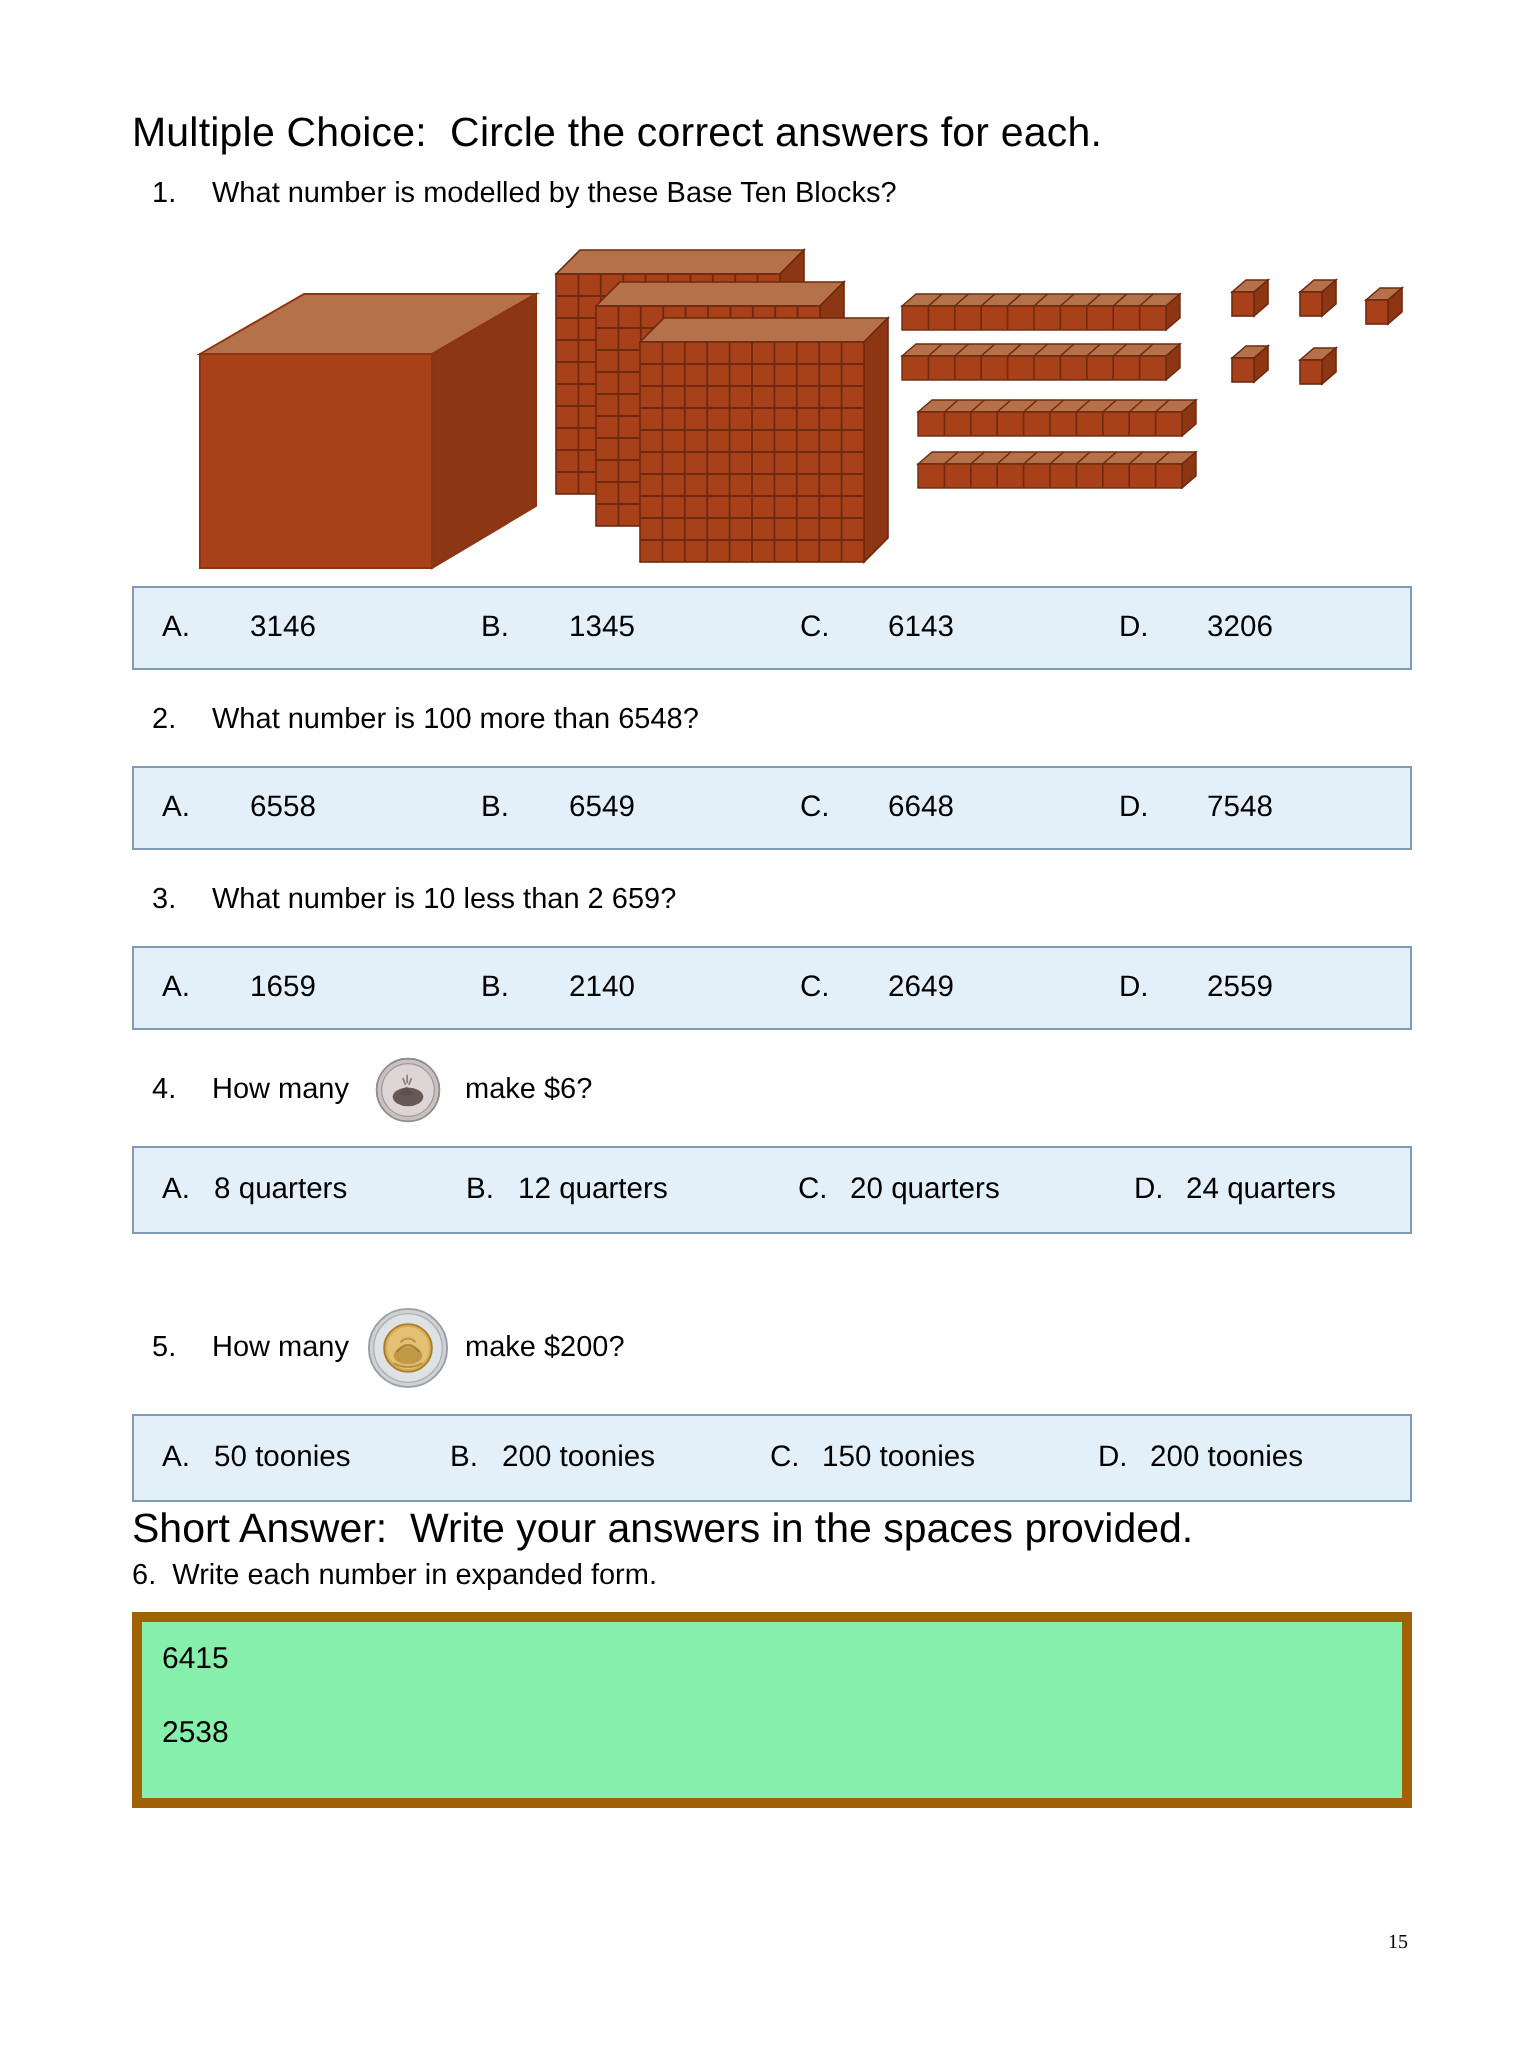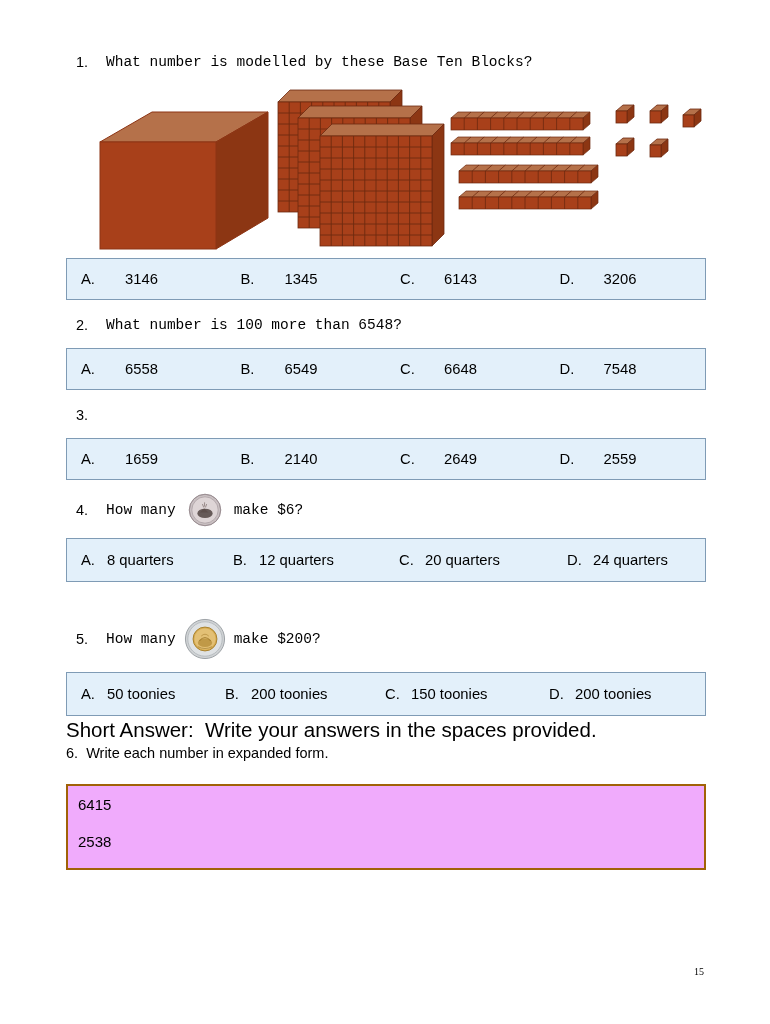--- a/index.html
+++ b/index.html
@@ -51,21 +51,21 @@
     font-size: 14.5px;
     line-height: 20px;
     margin-left: 10px;
     white-space: pre;
   }
   .q-num {
     width: 30px;
     flex: 0 0 30px;
     white-space: pre;
   }
-  .q-text { white-space: pre; font-family: Liberation Mono, monospace; }
+  .q-text { white-space: pre; }
 
   
   .ans-band {
     box-sizing: border-box;
     border: 1px solid #7f9bb5;
     background: #e3f0fa;
     height: 42px;
     display: flex;
     align-items: center;
     font-size: 14.8px;
@@ -98,27 +98,27 @@
   
   .sa-head {
     font-size: 20.5px;
     line-height: 27px;
     white-space: pre;
   }
   .sa-q {
     font-size: 14.5px;
     line-height: 20px;
     white-space: pre;
-    margin-bottom: 21px;
+    margin-bottom: 8px;
   }
   .sa-box {
     box-sizing: border-box;
-    border: 2px solid #a16207;
-    background: #f0abfc;
-    height: 86px;
+    border: 5px solid #a16207;
+    background: #86efac;
+    height: 98px;
     padding: 10px 0 0 10px;
   }
   .sa-val {
     font-size: 15px;
     line-height: 17px;
     margin-bottom: 20px;
     white-space: pre;
   }
 
   .page-num {
@@ -163,20 +163,21 @@
     width: 42px; height: 42px;
     margin: 0 8px;
   }
 </style>
 </head>
 <body>
 
 <div class="page">
   <div class="content">
 
+    <div class="h-sub">Multiple Choice:  Circle the correct answers for each.</div>
 
     <div class="q-line">
       <span class="q-num">1.</span>
       <span class="q-text">What number is modelled by these Base Ten Blocks?</span>
     </div>
 
     <div class="blocks">
 
       <svg class="blk" style="left:28px; top:28px;" width="180" height="150" viewBox="0 0 180 150">
         <polygon points="6,36 58,6 174,6 122,36" fill="#b5714a" stroke="#8d3414" stroke-width="1"></polygon>
@@ -436,20 +437,21 @@
         <span class="opt-text">6648</span>
       </div>
       <div class="opt">
         <span class="opt-letter">D.</span>
         <span class="opt-text">7548</span>
       </div>
     </div>
 
     <div class="q-line" style="margin-top:15px; margin-bottom:13px;">
       <span class="q-num">3.</span>
+      <span class="q-text">What number is 10 less than 2 659?</span>
     </div>
     <div class="ans-band band-numeric">
       <div class="opt">
         <span class="opt-letter">A.</span>
         <span class="opt-text">1659</span>
       </div>
       <div class="opt">
         <span class="opt-letter">B.</span>
         <span class="opt-text">2140</span>
       </div>

